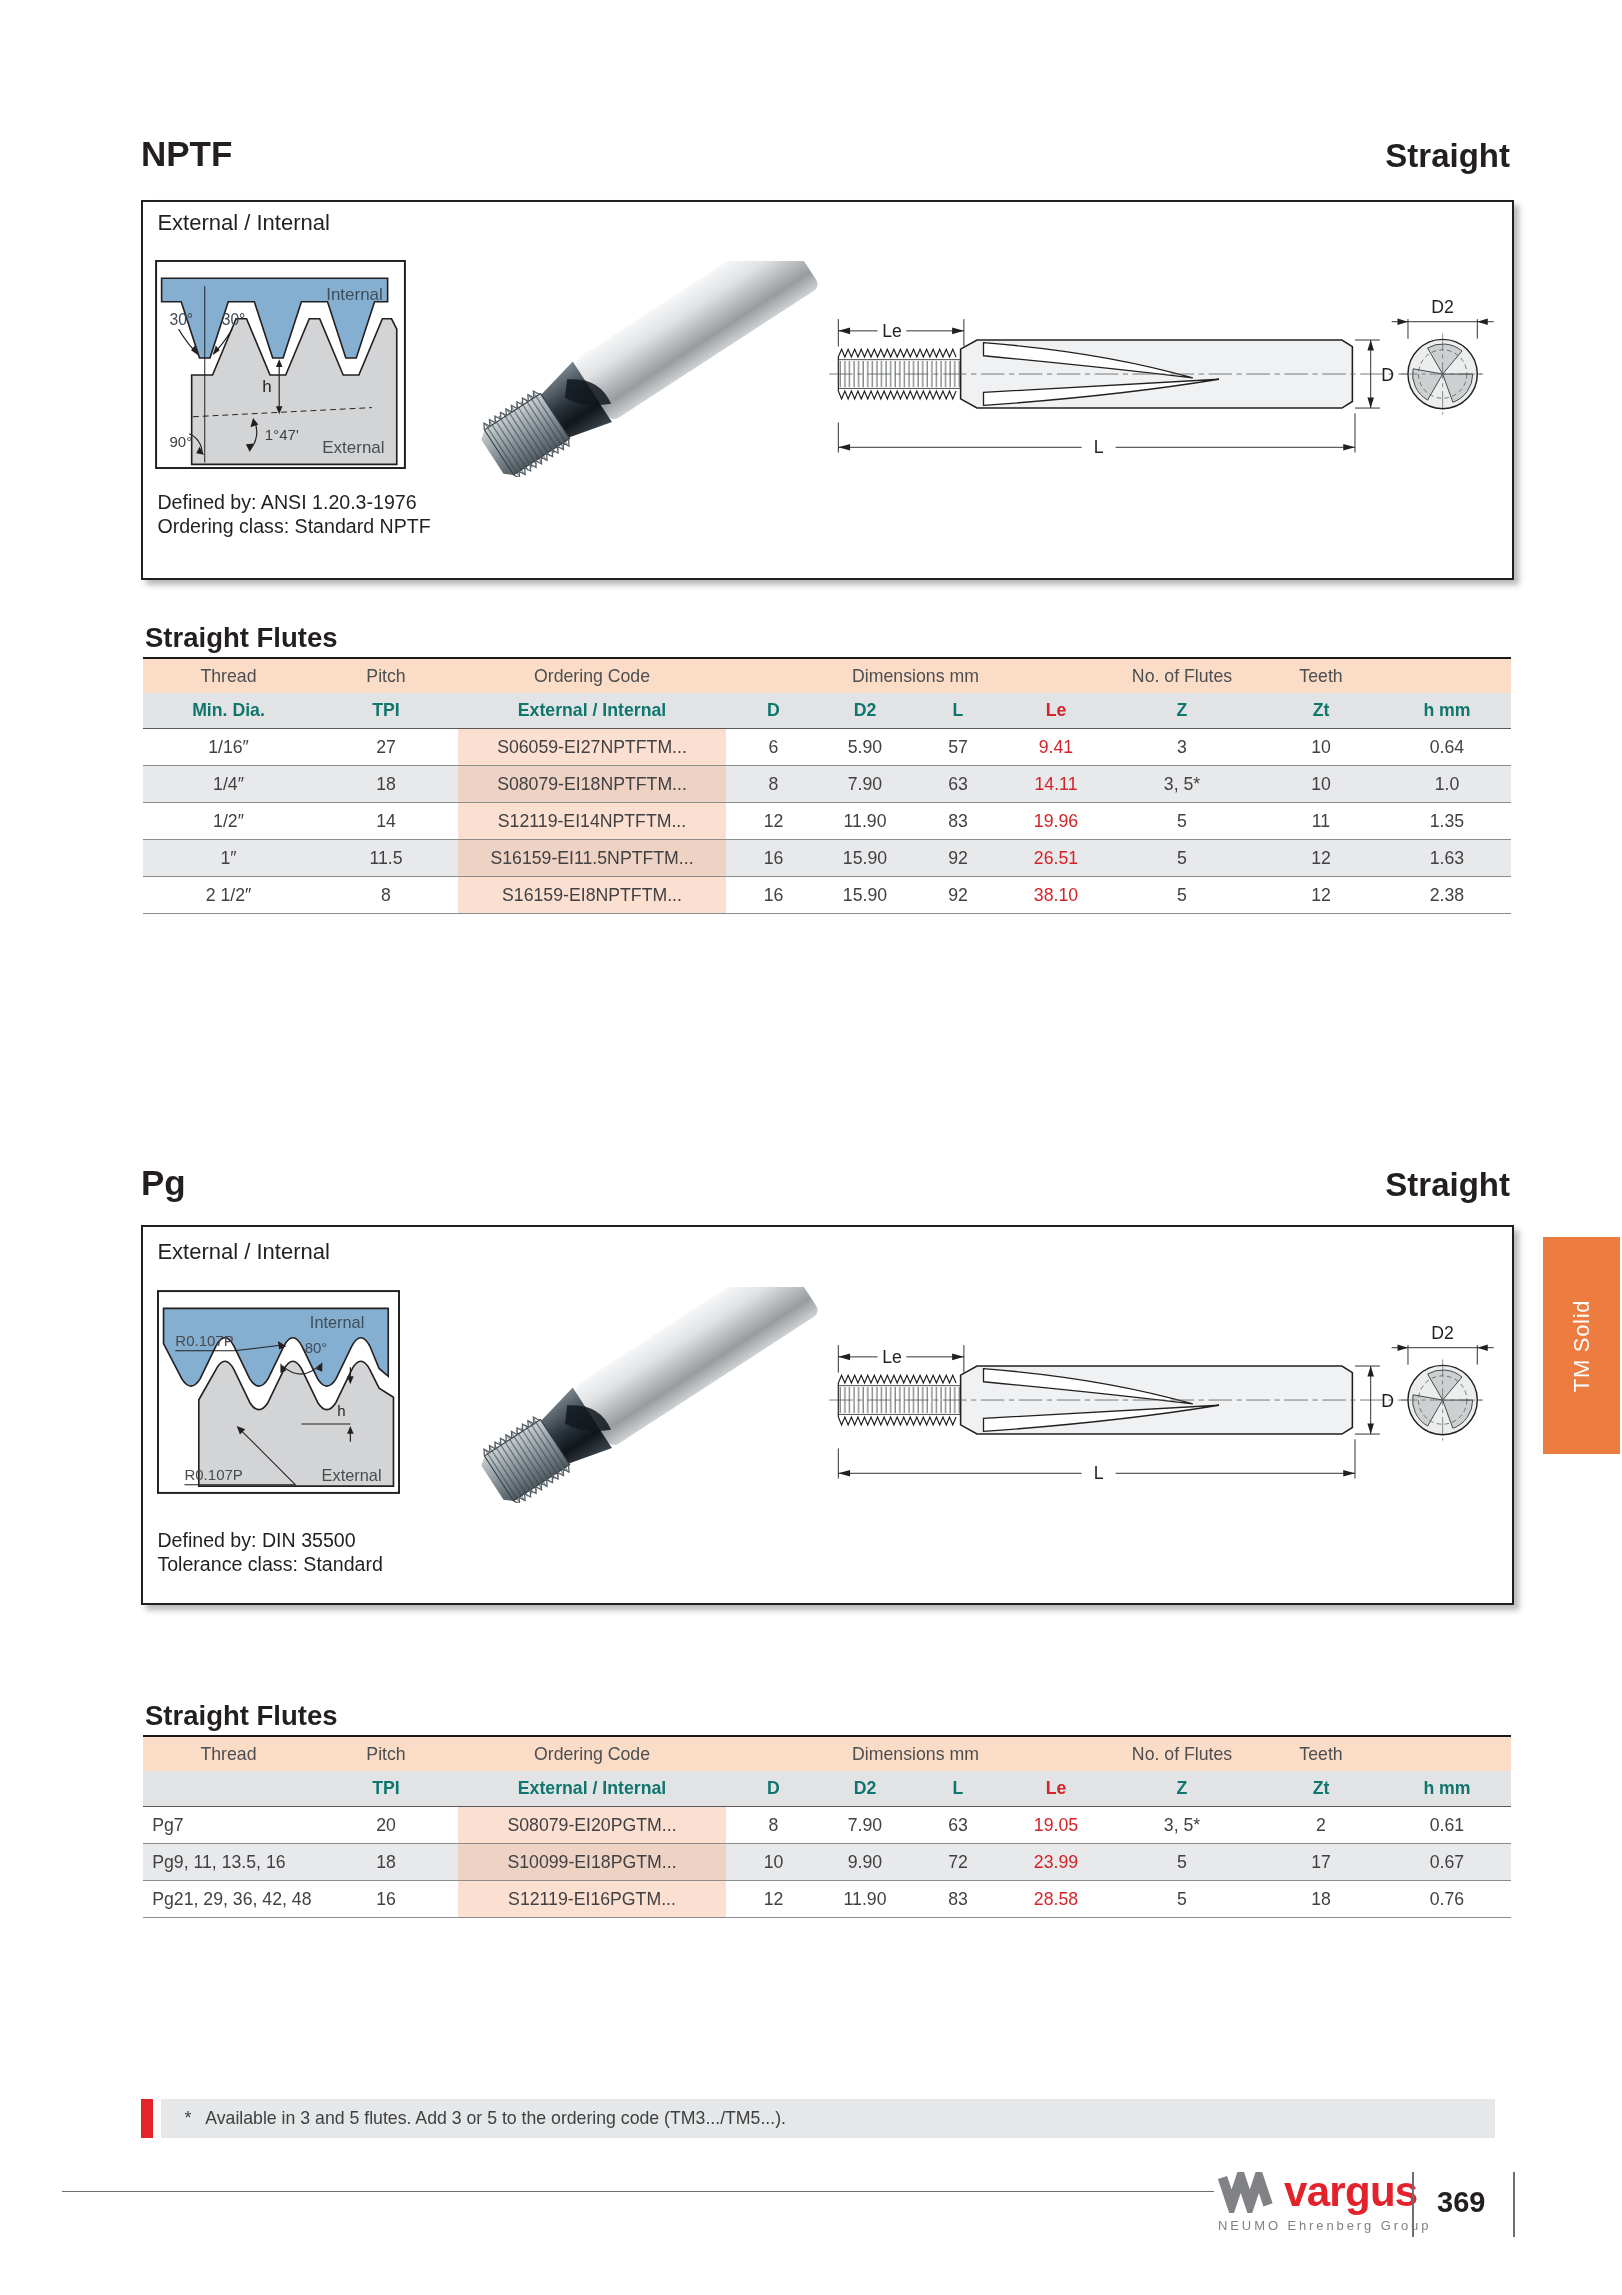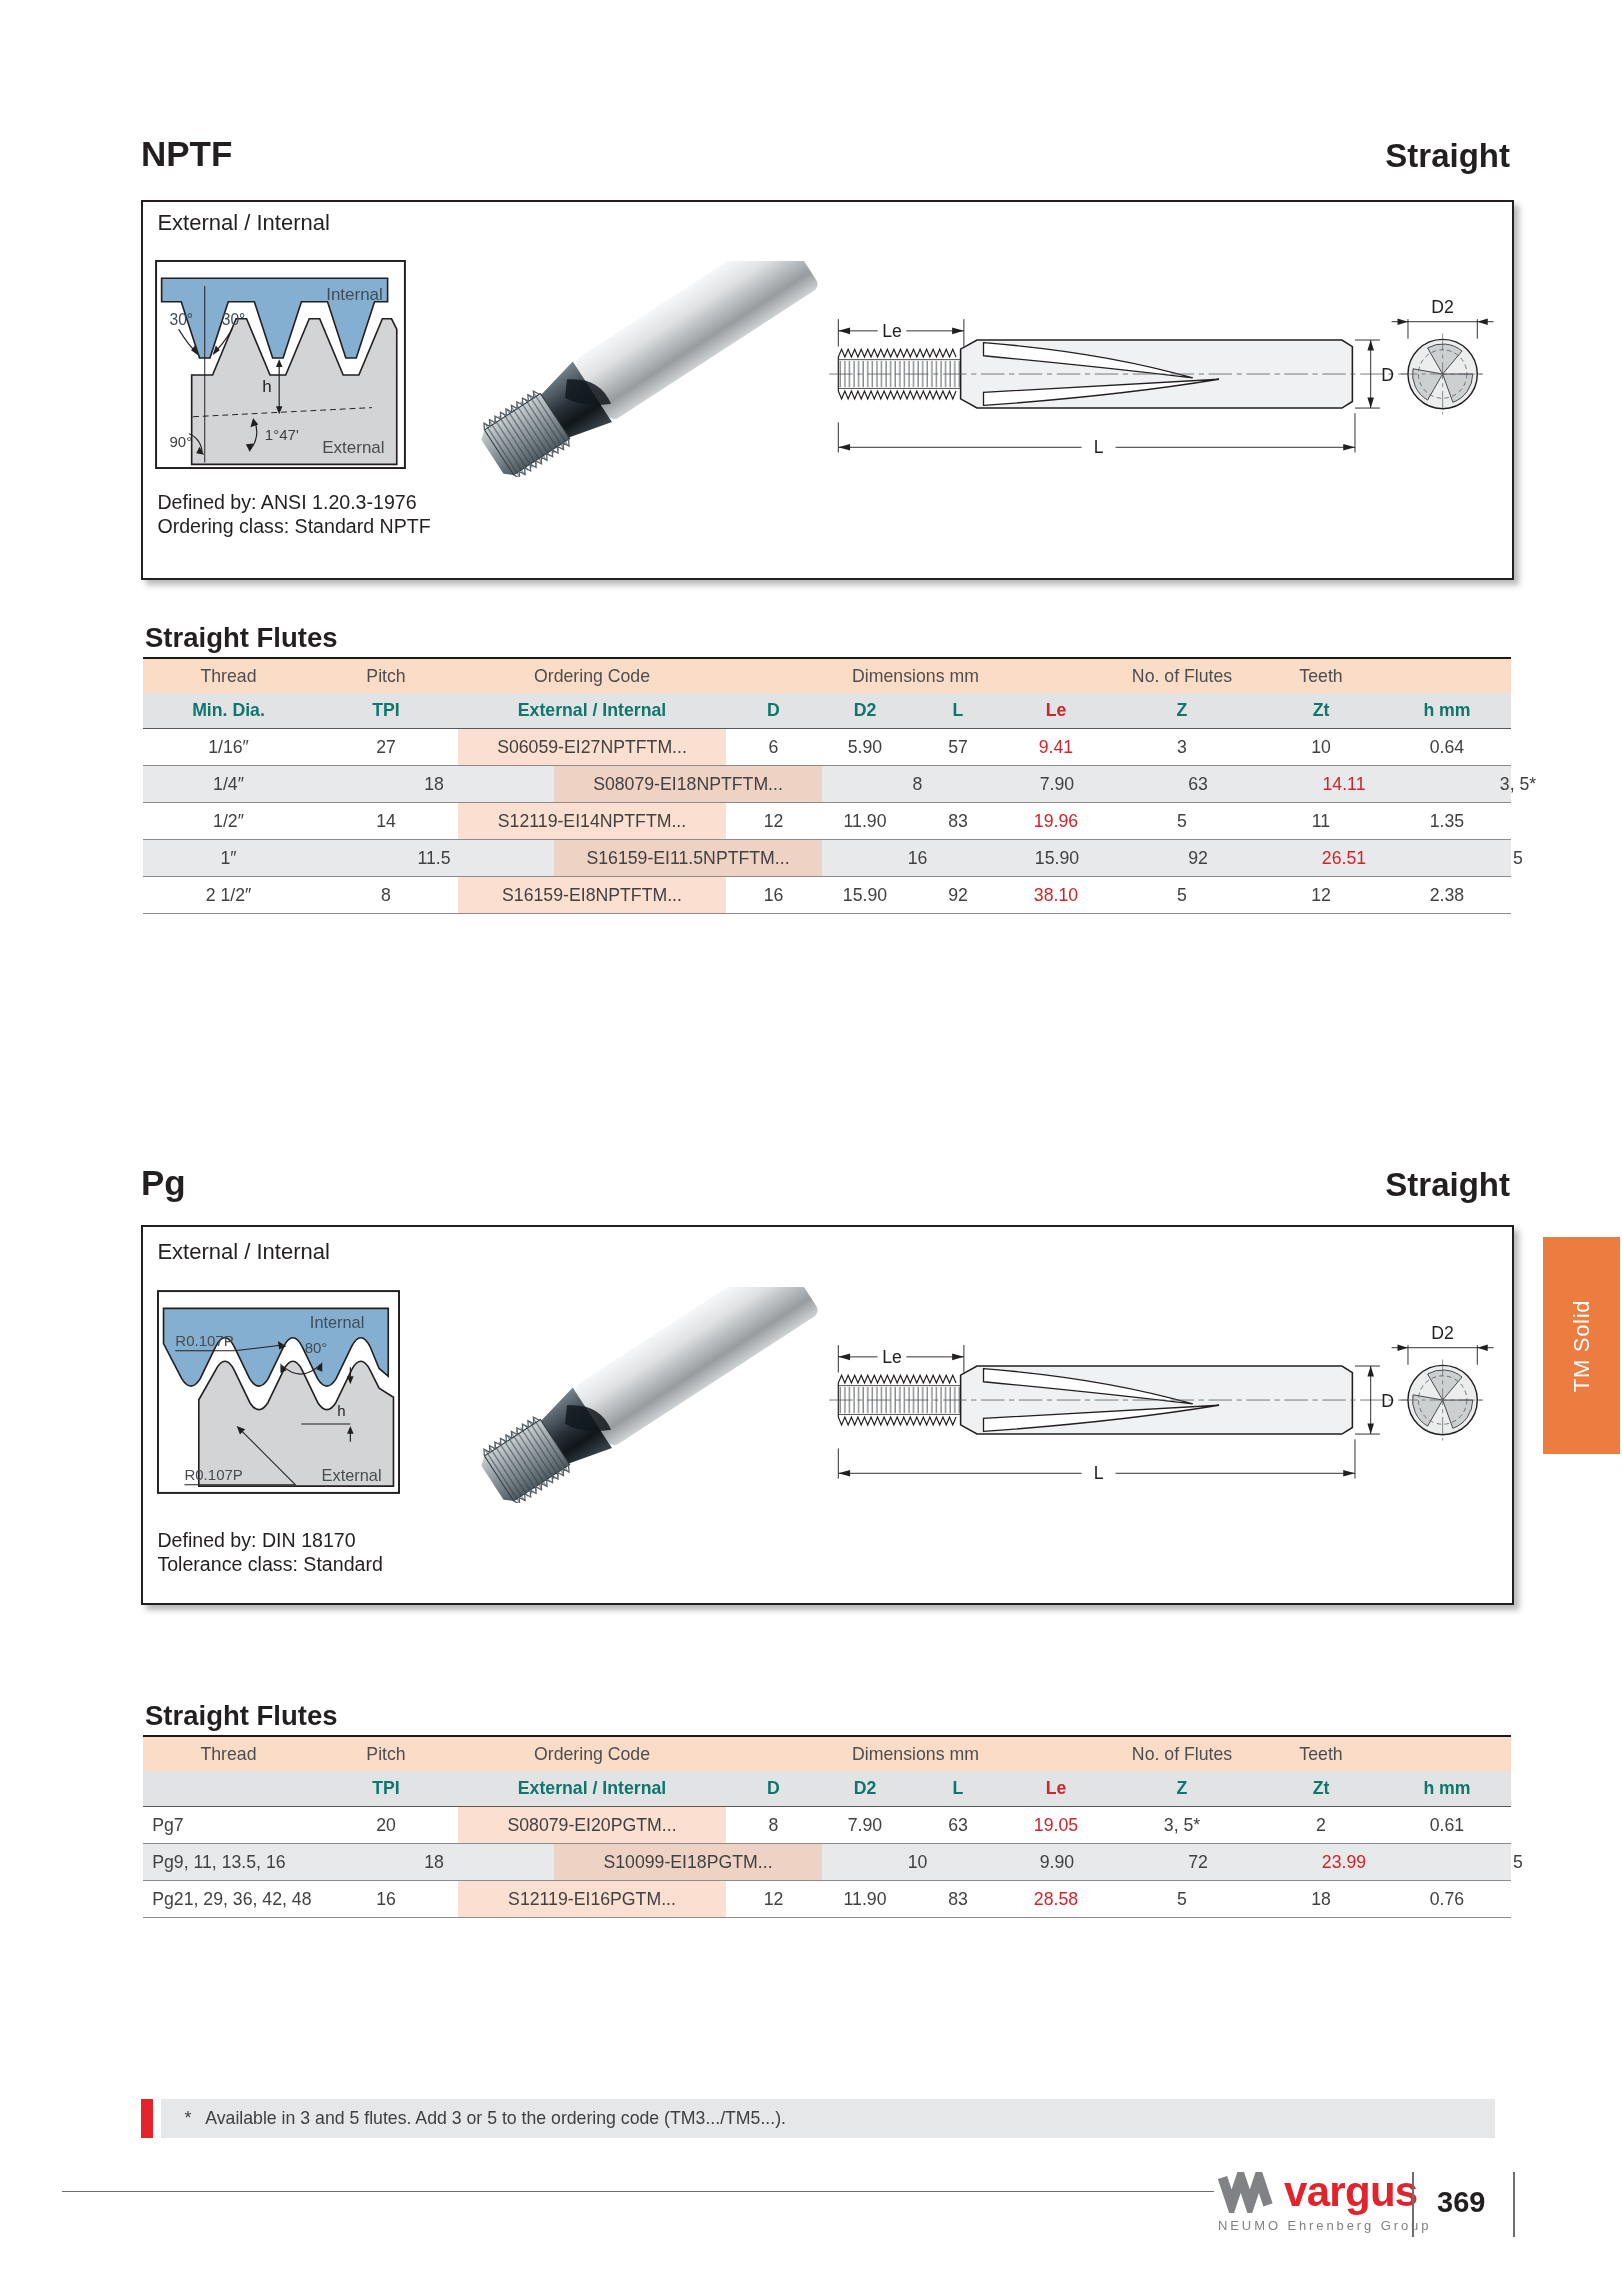--- a/index.html
+++ b/index.html
@@ -16,21 +16,21 @@
   .trow{display:grid;grid-template-columns:171px 144px 268px 95px 88px 98px 98px 154px 124px 128px;box-sizing:border-box;}
   .trow.group{background:#fbdcc7;height:34px;}
   .trow.sub{background:#e2e3e4;height:36px;border-bottom:1.3px solid #58595b;}
   .trow.data{height:37px;border-bottom:1.3px solid #8a8c8e;}
   .tcell{display:flex;align-items:center;justify-content:center;font-size:17.7px;color:#414042;overflow:hidden;}
   .gcell{color:#4d4e50;}
   .scell{color:#0f766e;font-weight:bold;}
   .scell.col6{color:#d2232a;}
   .dcell.col6{color:#d2232a;}
   .trow.data.odd{background:#ffffff;}
-  .trow.data.even{background:#e8e9ea;gap:48px;}
+  .trow.data.even{background:#e8e9ea;}
   .trow.data.odd .col2{background:#fbdfd0;}
   .trow.data.even .col2{background:#eed2c4;}
   .align-left .dcell.col0{justify-content:flex-start;padding-left:9.2px;}
   .footnote-bar{background:#e3242b;}
   .footnote-strip{background:#e6e7e8;display:flex;align-items:center;}
   .footnote-text{font-size:17.7px;color:#3f4041;padding-left:23.6px;}
   .side-tab{background:#ed7c40;}
   .side-tab span{position:absolute;left:50%;top:50%;transform:translate(-50%,-50%) rotate(-90deg);
       white-space:nowrap;color:#ffffff;font-size:22px;letter-spacing:0.7px;}
   .footer-line{background:#6d6e71;}
@@ -265,21 +265,21 @@
         <div class="tcell dcell col8">12</div>
         <div class="tcell dcell col9">2.38</div>
       </div>
     </div>
 
   <div class="abs h-big" style="left:141px;top:1163px;">Pg</div>
   <div class="abs h-right" style="left:1178px;top:1166px;width:332px;">Straight</div>
 
   <div class="abs panel" style="left:141px;top:1225px;width:1369px;height:376px;">
     <div class="abs panel-title" style="left:14.4px;top:11.8px;">External / Internal</div>
-    <div class="abs defined" style="left:14.4px;top:302px;">Defined by: DIN 18170</div>
+    <div class="abs defined" style="left:14.4px;top:302px;">Defined by: DIN 35500</div>
     <div class="abs defined" style="left:14.4px;top:326px;">Tolerance class: Standard</div>
 
     <svg class="abs" style="left:14.4px;top:63px;" width="243" height="204" viewBox="0 0 372 312">
       <rect x="1.5" y="1.5" width="369" height="309" fill="#ffffff" stroke="#231f20" stroke-width="3"></rect>
       <path d="M10,28 L354,28 L354,132 L340,120 L326,86 Q312,60 298,86 L274,136 Q260,158 246,136 L222,86 Q208,60 194,86 L170,136 Q156,158 142,136 L118,86 Q104,60 90,86 L66,136 Q52,158 38,136 L10,82 Z" fill="#85afd1" stroke="#231f20" stroke-width="2.5"></path>
       <path d="M64,300 L64,168 L90,122 Q104,96 118,122 L142,172 Q156,194 170,172 L194,122 Q208,96 222,122 L246,172 Q260,194 274,172 L298,122 Q312,96 326,122 L340,150 L362,164 L362,300 Z" fill="#d2d4d5" stroke="#231f20" stroke-width="2.5"></path>
       <text x="28" y="86" font-size="23" fill="#4a4b4d">R0.107P</text>
       <line x1="28" y1="93" x2="118" y2="93" stroke="#231f20" stroke-width="1.6"></line>
       <line x1="118" y1="93" x2="192" y2="84" stroke="#231f20" stroke-width="1.6"></line>
       <polygon points="198,86 185,78 187,91" fill="#231f20"></polygon>

